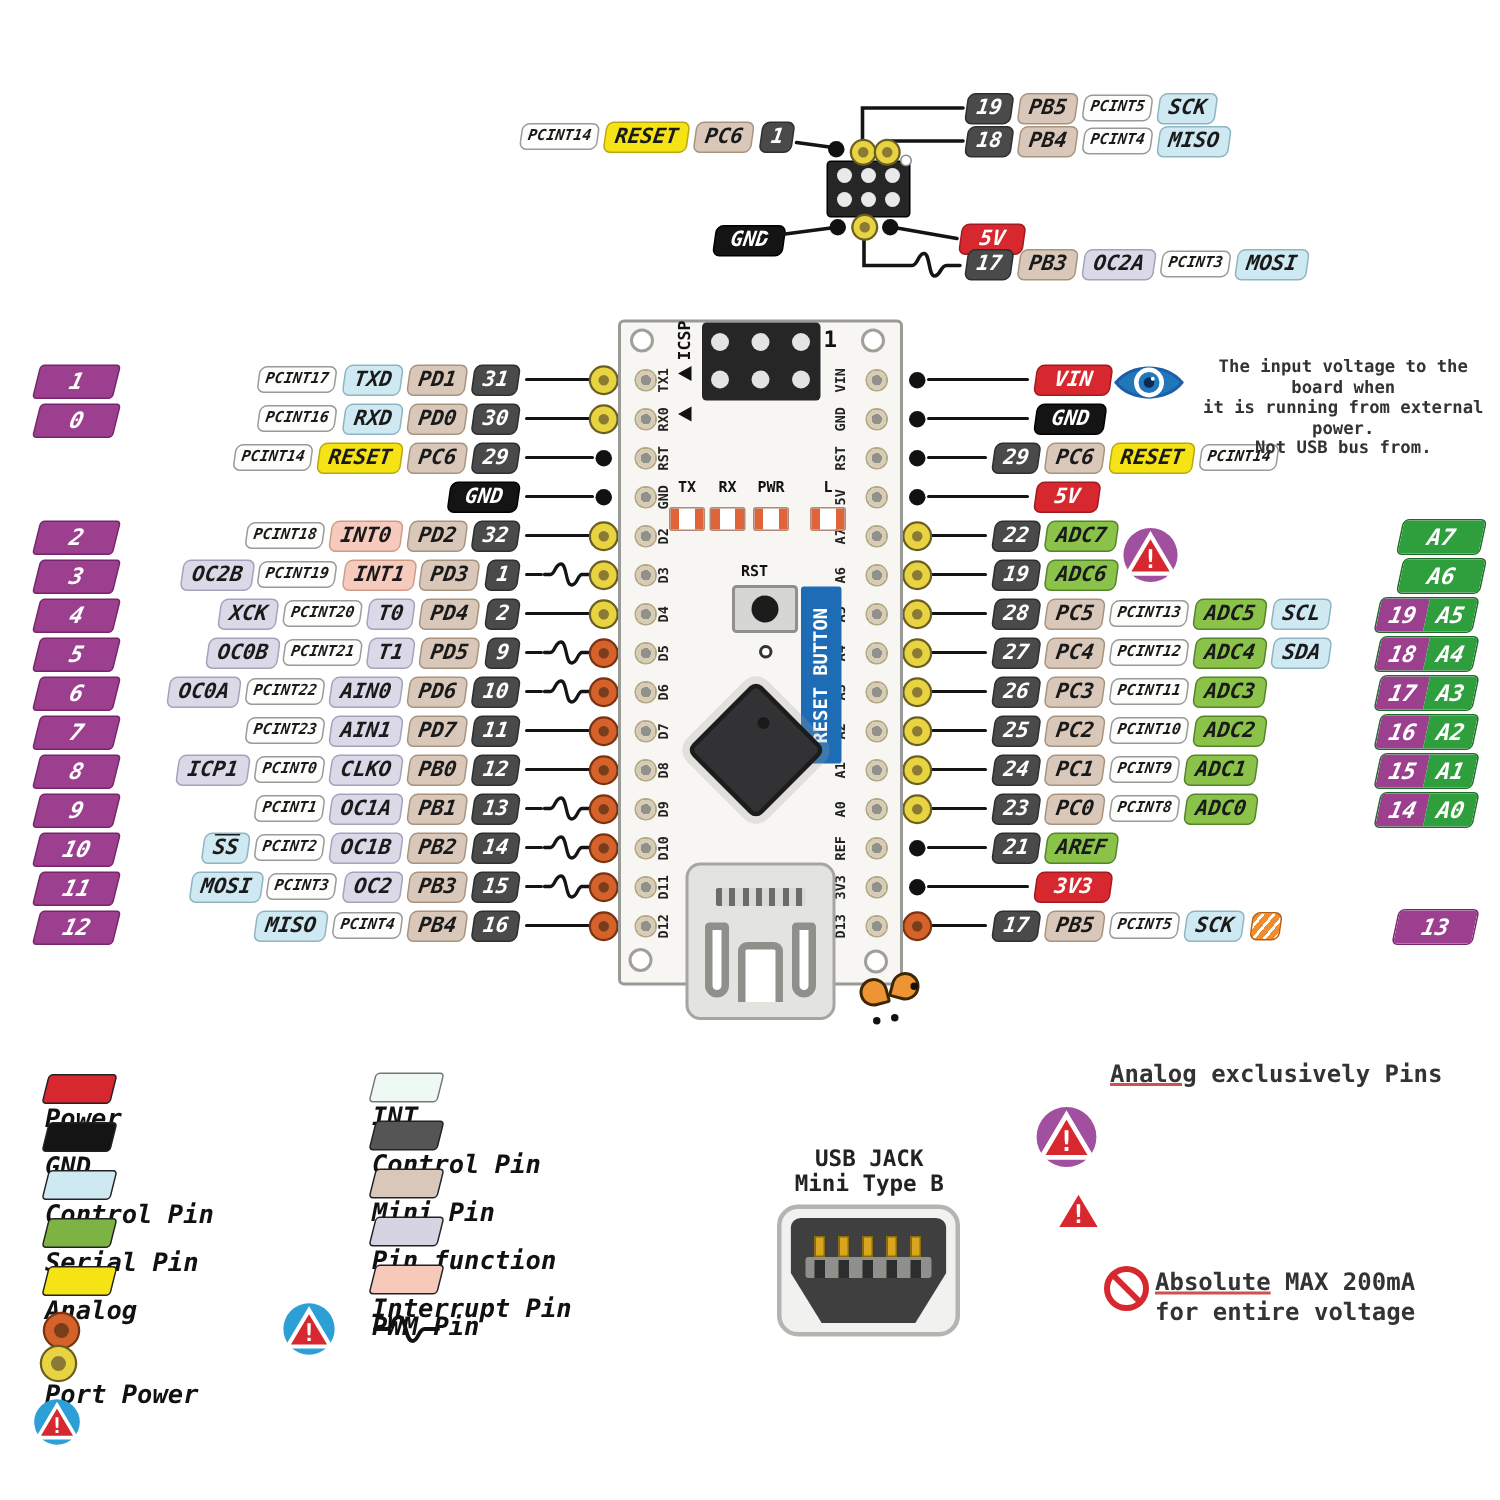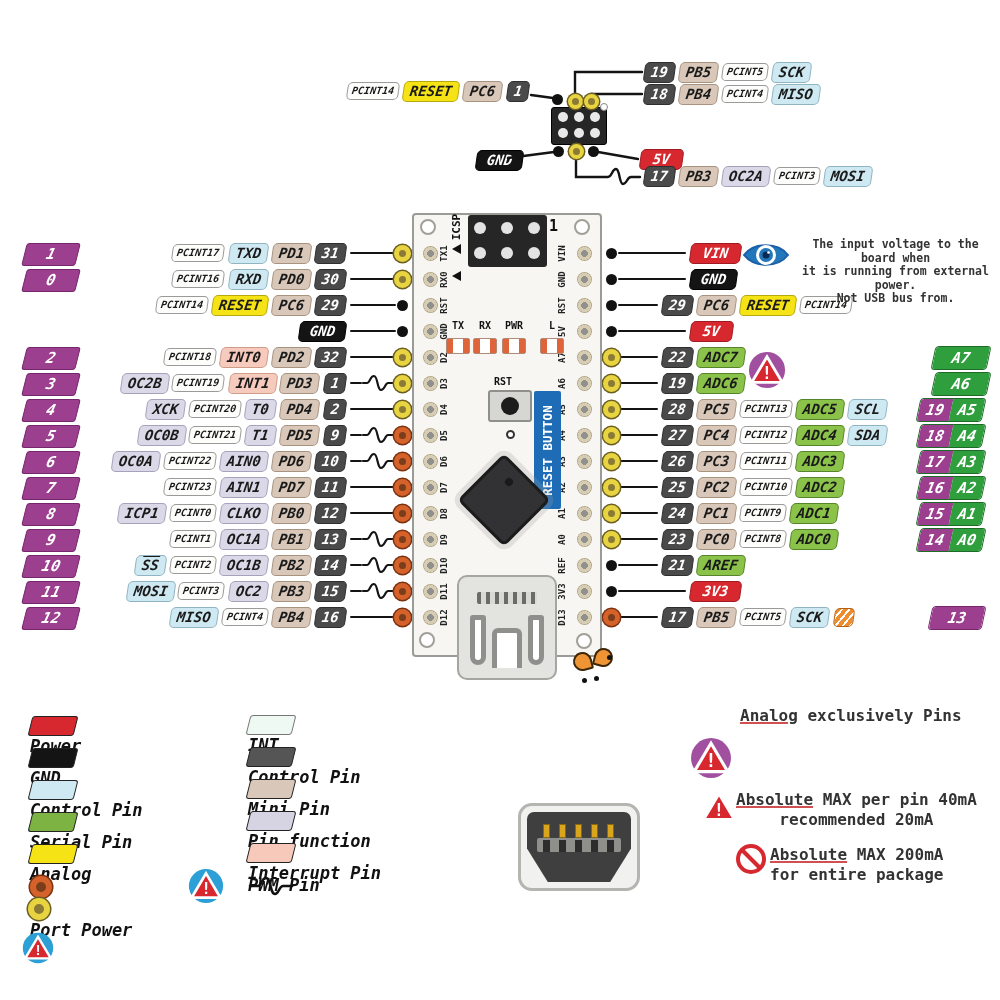--- a/index.html
+++ b/index.html
@@ -534,20 +534,24 @@
     <div class="lg-row" style="position: absolute; left: 248px; top: 811px; height: 26px;"><div class="sw" style="background: rgb(214, 211, 227);"></div><span class="lg-label">Pin function</span></div>
     <div class="lg-row" style="position: absolute; left: 248px; top: 843px; height: 26px;"><div class="sw" style="background: rgb(246, 201, 187);"></div><span class="lg-label">Interrupt Pin</span></div>
     <div class="lg-row" style="position: absolute; left: 248px; top: 875px; height: 26px;"><svg width="46" height="22">
         <path d="M2,11 H10 C14,11 13,3 18,3 C23,3 22,19 27,19 C31,19 31,11 35,11 H44" stroke="#111" stroke-width="2.6" fill="none" stroke-linecap="round"></path>
       </svg><span class="lg-label">PWM Pin</span></div>
     <svg width="36" height="36" style="position: absolute; left: 188px; top: 868px;">
       <circle cx="18" cy="18" r="17.1" fill="#2b9fd6"></circle>
       <path d="M18,5.4 L32.4,29.7 L3.6,29.7 Z" stroke="#fff" stroke-width="2.7" fill="#d7282f" stroke-linecap="round"></path>
       <text x="18" y="26.1" text-anchor="middle" fill="#fff" font-size="16.2" font-weight="bold">!</text>
     </svg>
+    <div class="notetext" style="position: absolute; left: 512px; top: 764px; width: 135px; font: bold 15px / 17px &quot;DejaVu Sans Mono&quot;; color: rgb(34, 34, 34);">
+      <div>USB JACK</div>
+      <div>Mini Type B</div>
+    </div>
     <div style="position: absolute; left: 518px; top: 803px; width: 122px; height: 88px; background: rgb(241, 241, 239); border: 3px solid rgb(180, 180, 176); border-radius: 14px; box-sizing: border-box;"></div>
     <div style="position: absolute; left: 527px; top: 812px; width: 104px; height: 70px; background: rgb(63, 63, 63); border-radius: 7px; clip-path: polygon(0px 0px, 100% 0px, 100% 52%, 80% 100%, 20% 100%, 0px 52%);"></div>
     <div style="position: absolute; left: 537px; top: 838px; width: 84px; height: 14px; background: rgb(143, 143, 139); border-radius: 2px;"></div>
     <div style="position: absolute; left: 543px; top: 824px; width: 7px; height: 14px; background: rgb(217, 164, 30); border: 1px solid rgb(138, 106, 13); box-sizing: border-box;"></div>
     <div style="position: absolute; left: 543px; top: 840px; width: 7px; height: 12px; background: rgb(45, 45, 45);"></div>
     <div style="position: absolute; left: 559px; top: 824px; width: 7px; height: 14px; background: rgb(217, 164, 30); border: 1px solid rgb(138, 106, 13); box-sizing: border-box;"></div>
     <div style="position: absolute; left: 559px; top: 840px; width: 7px; height: 12px; background: rgb(45, 45, 45);"></div>
     <div style="position: absolute; left: 575px; top: 824px; width: 7px; height: 14px; background: rgb(217, 164, 30); border: 1px solid rgb(138, 106, 13); box-sizing: border-box;"></div>
     <div style="position: absolute; left: 575px; top: 840px; width: 7px; height: 12px; background: rgb(45, 45, 45);"></div>
     <div style="position: absolute; left: 591px; top: 824px; width: 7px; height: 14px; background: rgb(217, 164, 30); border: 1px solid rgb(138, 106, 13); box-sizing: border-box;"></div>
@@ -559,30 +563,26 @@
       <path d="M21,6.300000000000001 L37.800000000000004,34.65 L4.2,34.65 Z" stroke="#fff" stroke-width="3.1500000000000004" fill="#d7282f" stroke-linecap="round"></path>
       <text x="21" y="30.450000000000003" text-anchor="middle" fill="#fff" font-size="18.900000000000002" font-weight="bold">!</text>
     </svg>
     <div class="warntext" style="position: absolute; left: 740px; top: 706px;">
       <div><span class="uw">Analog</span> exclusively Pins</div>
     </div>
     <svg width="38" height="38" style="position: absolute; left: 700px; top: 788px;">
       <path d="M19,5.699999999999999 L34.199999999999996,31.349999999999998 L3.8,31.349999999999998 Z" stroke="#fff" stroke-width="2.8499999999999996" fill="#d7282f" stroke-linecap="round"></path>
       <text x="19" y="27.549999999999997" text-anchor="middle" fill="#fff" font-size="17.099999999999998" font-weight="bold">!</text>
     </svg>
-    <div class="warntext" style="position: absolute; left: 736px; top: 790px;">
-      <div><span class="uw">Absolute</span> MAX per pin 40mA</div>
-      <div style="text-align: center;">recommended 20mA</div>
-    </div>
     <svg width="32" height="32" style="position: absolute; left: 735px; top: 843px;">
       <circle cx="16" cy="16" r="13" fill="none" stroke="#d7282f" stroke-width="4"></circle>
       <path d="M7,7 L25,25" stroke="#d7282f" stroke-width="4" fill="none" stroke-linecap="round"></path>
     </svg>
     <div class="warntext" style="position: absolute; left: 770px; top: 845px;">
       <div><span class="uw">Absolute</span> MAX 200mA</div>
-      <div style="text-align: center;">for entire package</div>
+      <div style="text-align: center;">for entire voltage</div>
     </div>
     <svg width="32" height="32" style="position: absolute; left: 22px; top: 932px;">
       <circle cx="16" cy="16" r="15.2" fill="#2b9fd6"></circle>
       <path d="M16,4.800000000000001 L28.8,26.400000000000002 L3.2,26.400000000000002 Z" stroke="#fff" stroke-width="2.4000000000000004" fill="#d7282f" stroke-linecap="round"></path>
       <text x="16" y="23.200000000000003" text-anchor="middle" fill="#fff" font-size="14.4" font-weight="bold">!</text>
     </svg>
   </div>
 
 </body></html>

